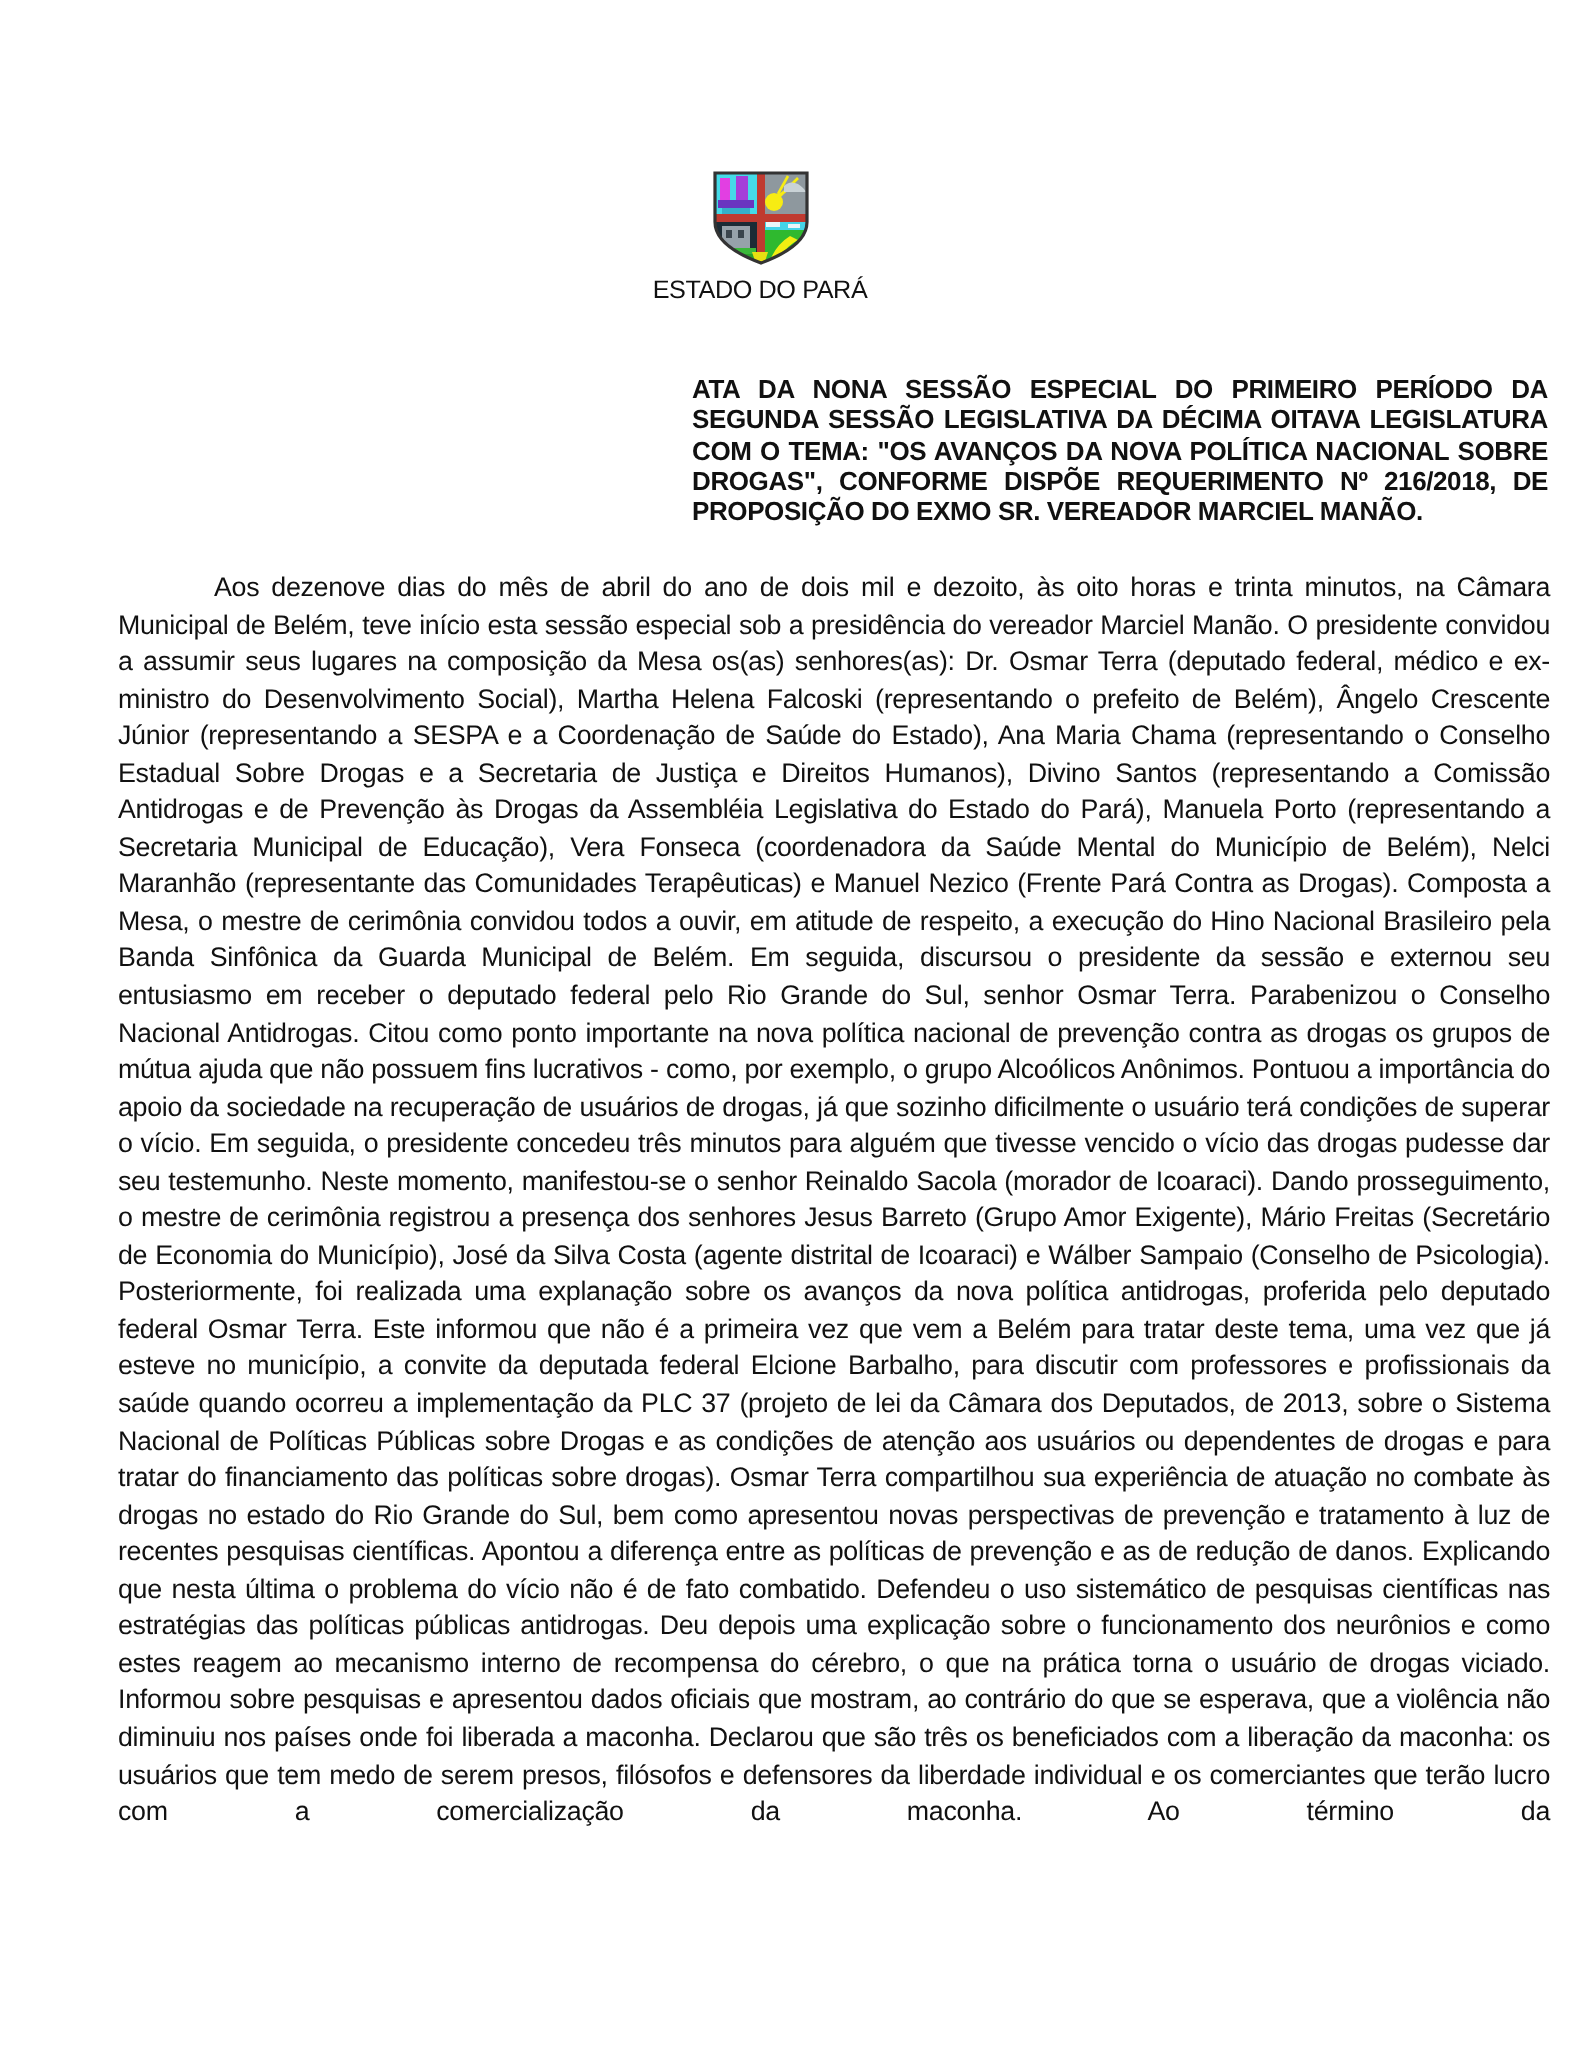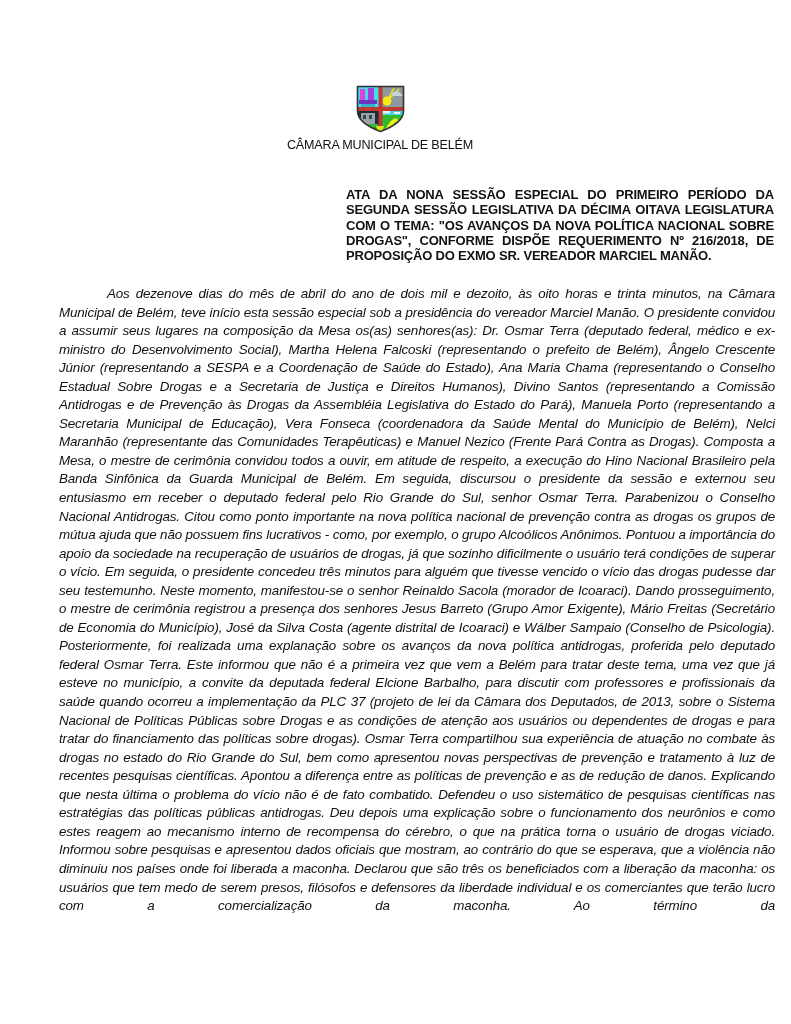--- a/index.html
+++ b/index.html
@@ -53,21 +53,20 @@
     left: 59px;
     width: 716px;
     margin: 0;
     font-size: 13.4px;
     line-height: 18.55px;
     letter-spacing: -0.15px;
     text-align: justify;
     text-align-last: justify;  
     text-indent: 48px;
     font-weight: 400;
-    font-style: italic;
   }
 </style>
 </head>
 <body>
 
 <div class="page">
 
   <div class="header">
     <div class="emblem-wrap">
       <svg width="49" height="48" viewBox="0 0 49 48" aria-hidden="true">
@@ -108,20 +107,20 @@
           <rect x="38" y="27" width="6" height="2" fill="#eaf6f9"></rect>
 
           <rect x="22.5" y="0" width="4" height="48" fill="#c03a30"></rect>
           <rect x="0" y="22" width="49" height="4" fill="#c03a30"></rect>
 
           <path d="M20,41 L28,41 L26,47.5 Q24.5,47 21.5,45.5 Z" fill="#e8e012"></path>
         </g>
         <path d="M1.5,1.5 H47.5 V26 Q47.5 38 24.5 46.5 Q1.5 38 1.5 26 Z" fill="none" stroke="#333333" stroke-width="1.6"></path>
       </svg>
     </div>
-    <div class="org-line">CÂMARA MUNICIPAL DE BELÉM</div>
+    <div class="org-line">ESTADO DO PARÁ</div>
   </div>
 
   <div class="title-block">ATA DA NONA SESSÃO ESPECIAL DO PRIMEIRO PERÍODO DA SEGUNDA SESSÃO LEGISLATIVA DA DÉCIMA OITAVA LEGISLATURA COM O TEMA: "OS AVANÇOS DA NOVA POLÍTICA NACIONAL SOBRE DROGAS", CONFORME DISPÕE REQUERIMENTO Nº 216/2018, DE PROPOSIÇÃO DO EXMO SR. VEREADOR MARCIEL MANÃO.</div>
 
   <p class="body-text">Aos dezenove dias do mês de abril do ano de dois mil e dezoito, às oito horas e trinta minutos, na Câmara Municipal de Belém, teve início esta sessão especial sob a presidência do vereador Marciel Manão. O presidente convidou a assumir seus lugares na composição da Mesa os(as) senhores(as): Dr. Osmar Terra (deputado federal, médico e ex-ministro do Desenvolvimento Social), Martha Helena Falcoski (representando o prefeito de Belém), Ângelo Crescente Júnior (representando a SESPA e a Coordenação de Saúde do Estado), Ana Maria Chama (representando o Conselho Estadual Sobre Drogas e a Secretaria de Justiça e Direitos Humanos), Divino Santos (representando a Comissão Antidrogas e de Prevenção às Drogas da Assembléia Legislativa do Estado do Pará), Manuela Porto (representando a Secretaria Municipal de Educação), Vera Fonseca (coordenadora da Saúde Mental do Município de Belém), Nelci Maranhão (representante das Comunidades Terapêuticas) e Manuel Nezico (Frente Pará Contra as Drogas). Composta a Mesa, o mestre de cerimônia convidou todos a ouvir, em atitude de respeito, a execução do Hino Nacional Brasileiro pela Banda Sinfônica da Guarda Municipal de Belém. Em seguida, discursou o presidente da sessão e externou seu entusiasmo em receber o deputado federal pelo Rio Grande do Sul, senhor Osmar Terra. Parabenizou o Conselho Nacional Antidrogas. Citou como ponto importante na nova política nacional de prevenção contra as drogas os grupos de mútua ajuda que não possuem fins lucrativos - como, por exemplo, o grupo Alcoólicos Anônimos. Pontuou a importância do apoio da sociedade na recuperação de usuários de drogas, já que sozinho dificilmente o usuário terá condições de superar o vício. Em seguida, o presidente concedeu três minutos para alguém que tivesse vencido o vício das drogas pudesse dar seu testemunho. Neste momento, manifestou-se o senhor Reinaldo Sacola (morador de Icoaraci). Dando prosseguimento, o mestre de cerimônia registrou a presença dos senhores Jesus Barreto (Grupo Amor Exigente), Mário Freitas (Secretário de Economia do Município), José da Silva Costa (agente distrital de Icoaraci) e Wálber Sampaio (Conselho de Psicologia). Posteriormente, foi realizada uma explanação sobre os avanços da nova política antidrogas, proferida pelo deputado federal Osmar Terra. Este informou que não é a primeira vez que vem a Belém para tratar deste tema, uma vez que já esteve no município, a convite da deputada federal Elcione Barbalho, para discutir com professores e profissionais da saúde quando ocorreu a implementação da PLC 37 (projeto de lei da Câmara dos Deputados, de 2013, sobre o Sistema Nacional de Políticas Públicas sobre Drogas e as condições de atenção aos usuários ou dependentes de drogas e para tratar do financiamento das políticas sobre drogas). Osmar Terra compartilhou sua experiência de atuação no combate às drogas no estado do Rio Grande do Sul, bem como apresentou novas perspectivas de prevenção e tratamento à luz de recentes pesquisas científicas. Apontou a diferença entre as políticas de prevenção e as de redução de danos. Explicando que nesta última o problema do vício não é de fato combatido. Defendeu o uso sistemático de pesquisas científicas nas estratégias das políticas públicas antidrogas. Deu depois uma explicação sobre o funcionamento dos neurônios e como estes reagem ao mecanismo interno de recompensa do cérebro, o que na prática torna o usuário de drogas viciado. Informou sobre pesquisas e apresentou dados oficiais que mostram, ao contrário do que se esperava, que a violência não diminuiu nos países onde foi liberada a maconha. Declarou que são três os beneficiados com a liberação da maconha: os usuários que tem medo de serem presos, filósofos e defensores da liberdade individual e os comerciantes que terão lucro com a comercialização da maconha. Ao término da</p>
 
 </div>
 
 </body></html>

